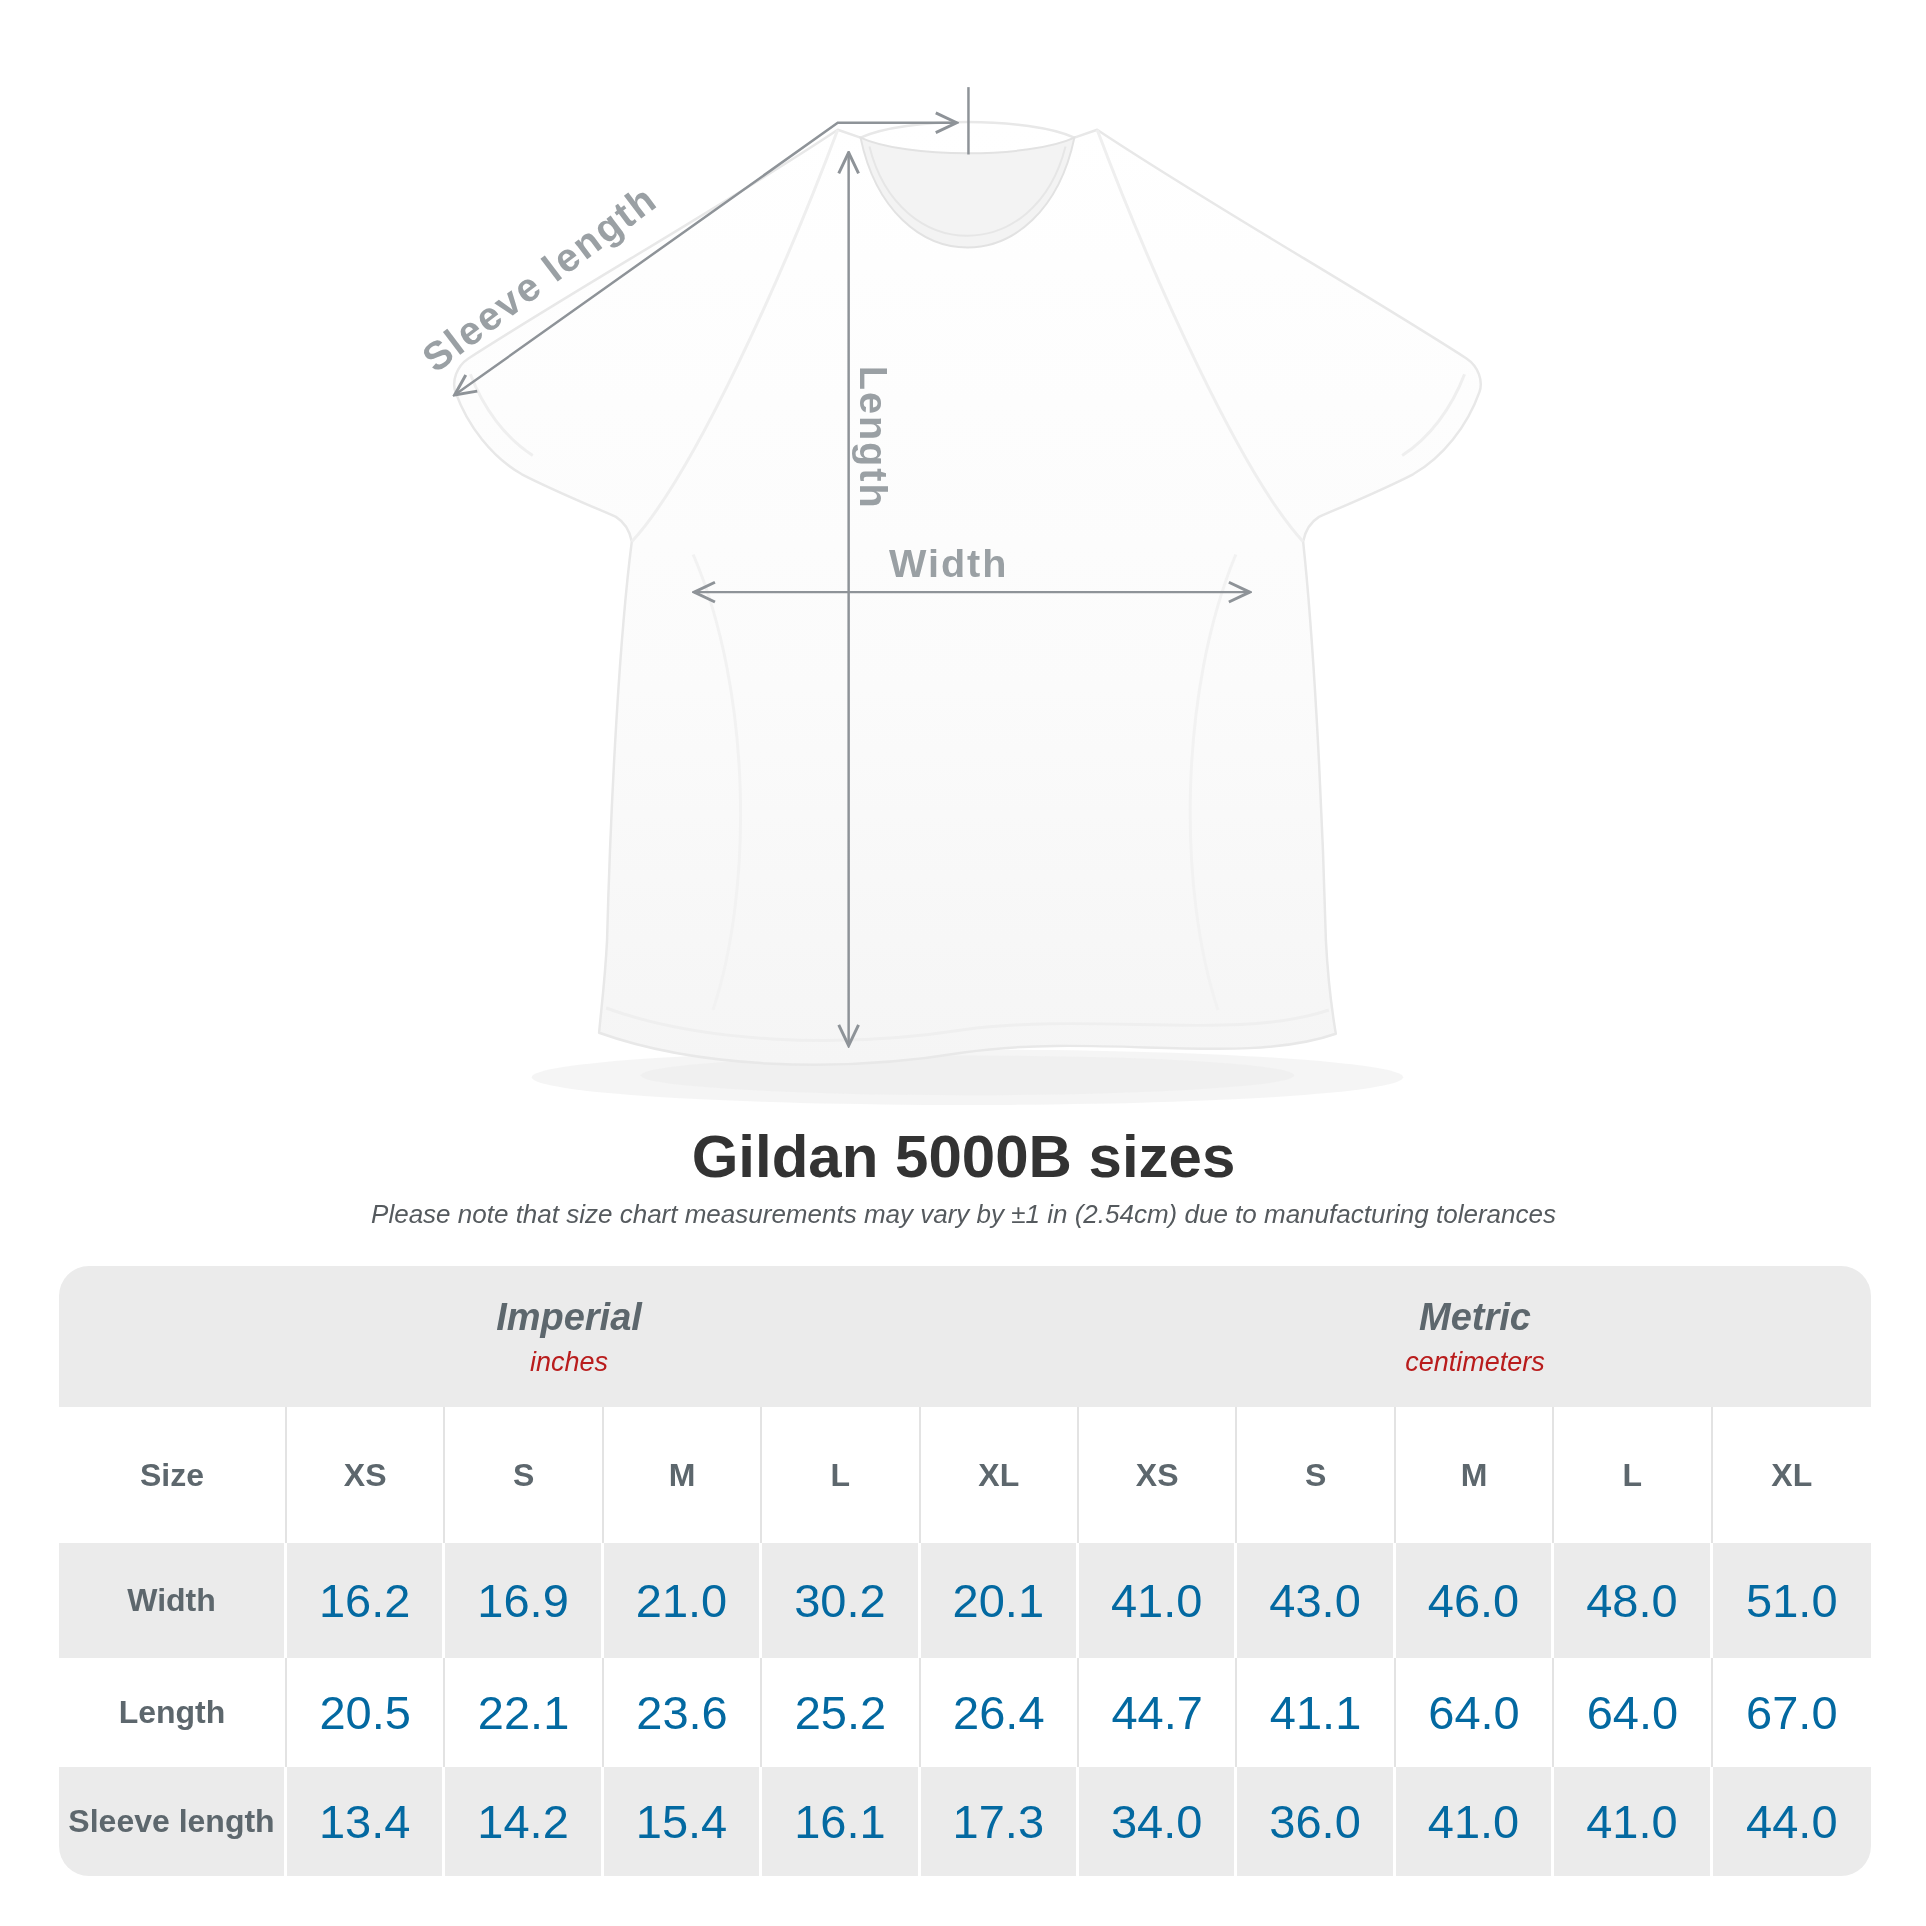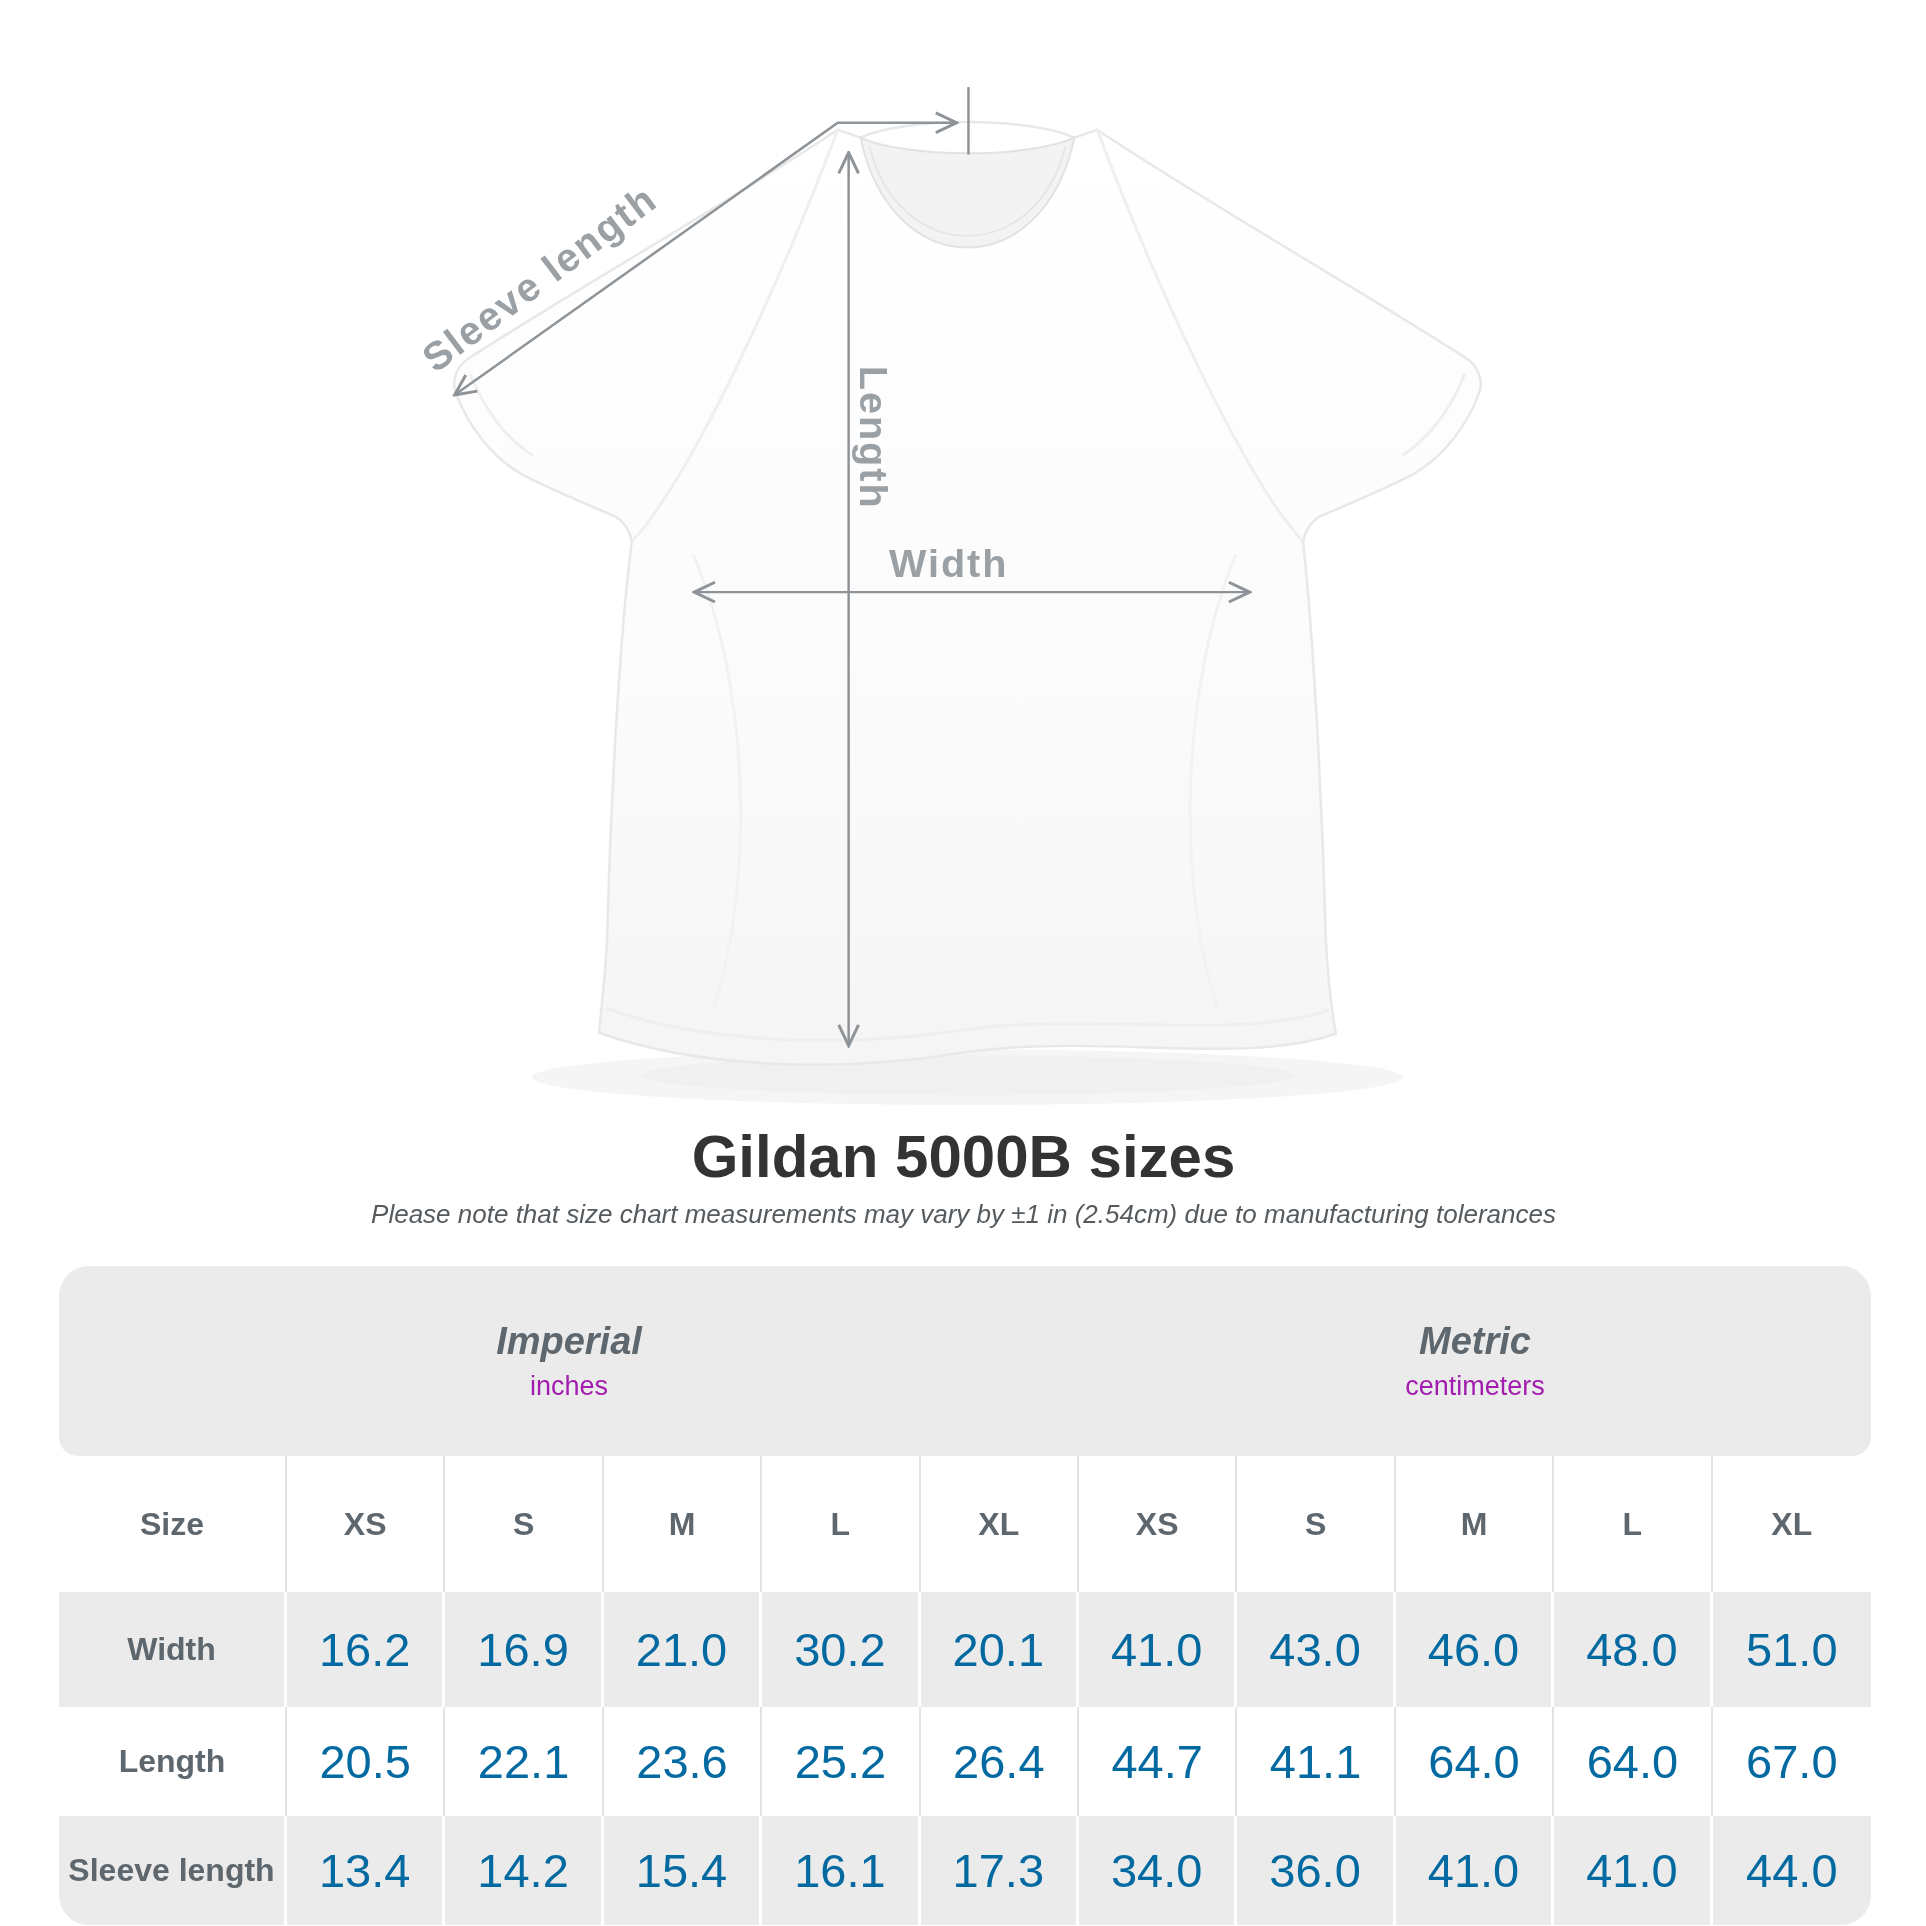--- a/index.html
+++ b/index.html
@@ -42,30 +42,29 @@
   .size-table{
     margin:36px 55px 0 59px;
     width:1812px;
     border-radius:30px;
     overflow:hidden;
   }
   .t-head{
     display:grid;
     grid-template-columns:1020px 792px;
     background:#ebebeb;
-    height:190px;
-    border-radius:19px;
+    height:141px;
   }
   .t-head-cell{
     display:flex;flex-direction:column;
     align-items:center;justify-content:center;
     gap:8px;
   }
   .sys{font-size:38px;font-weight:bold;font-style:italic;color:#5d676d;}
-  .unit{font-size:27px;color:#a21caf;}
+  .unit{font-size:27px;font-style:italic;color:#b91c1c;}
 
   .t-row{display:grid;grid-template-columns:228px repeat(10,1fr);}
   .t-row .cell{
     display:flex;align-items:center;justify-content:center;
     font-size:47px;
     color:#0369a1;
     background:#fff;
   }
   .row-size{height:136px;}
   .row-width{height:115px;}

